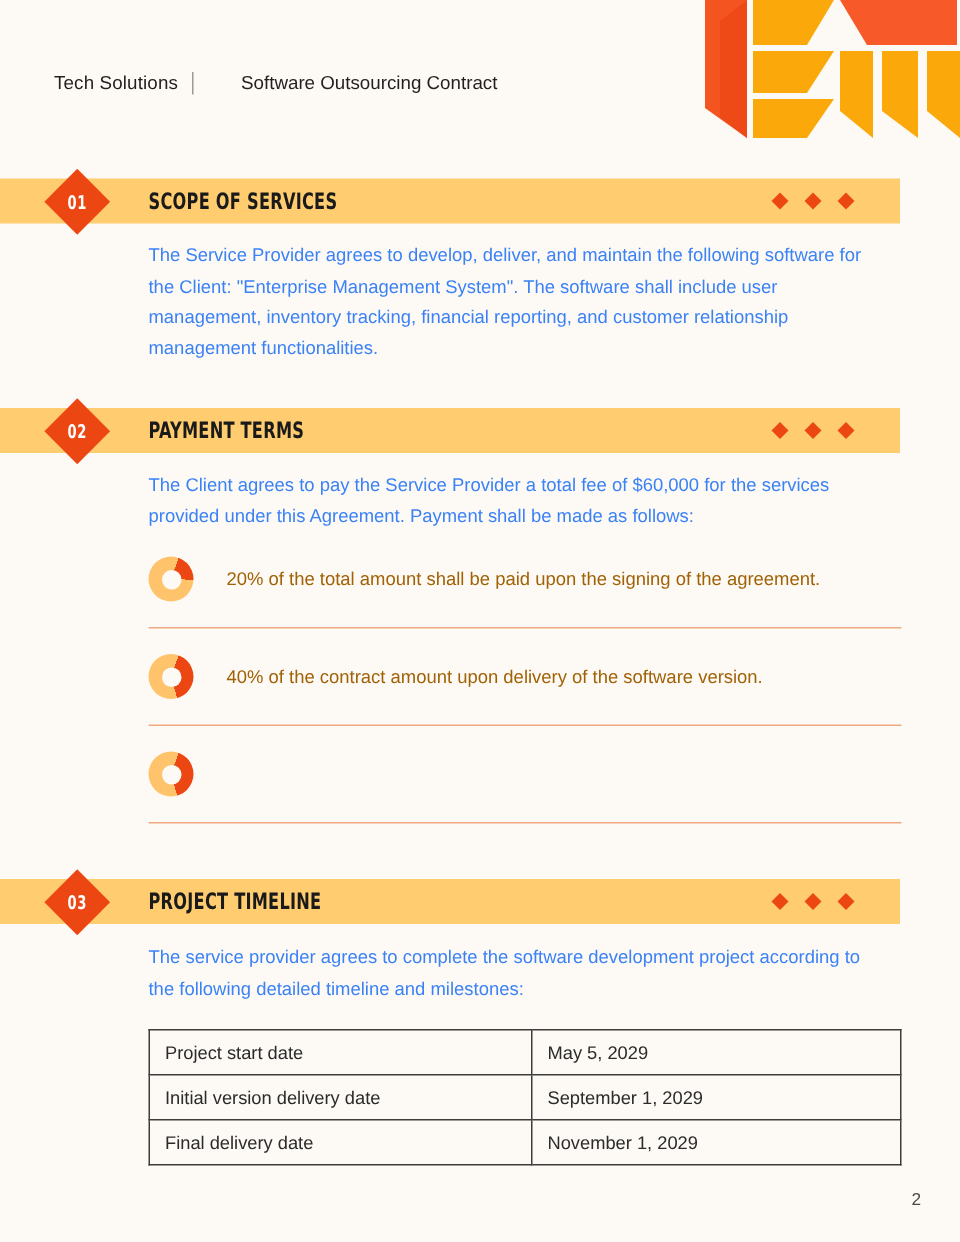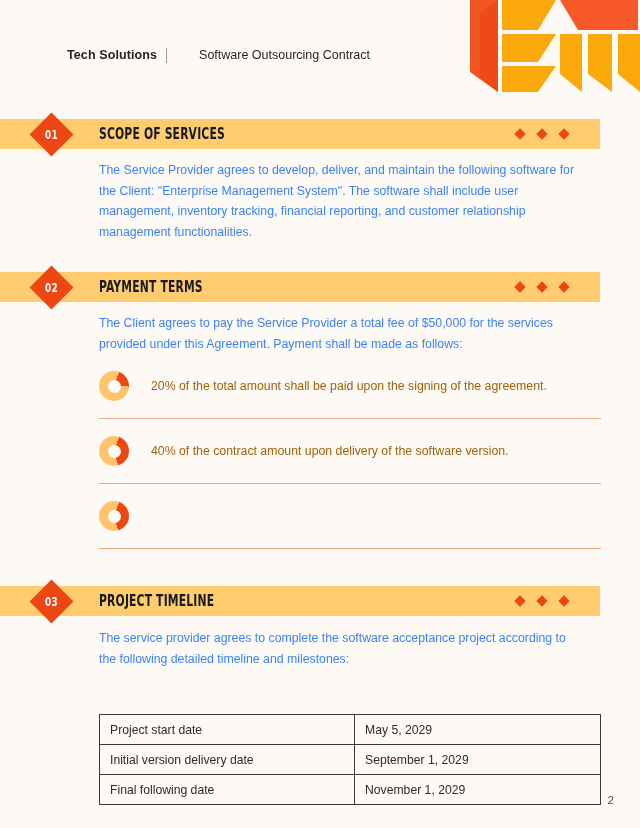--- a/index.html
+++ b/index.html
@@ -30,23 +30,22 @@
     position: absolute;
     top: 48px;
     left: 36px;
     display: flex;
     align-items: center;
     font-size: 12.5px;
     line-height: 1;
     white-space: nowrap;
   }
   .brand-name {
-    font-weight: bold;
+    font-weight: normal;
     letter-spacing: .1px;
-    margin-left: 31px;
   }
   .brand-divider {
     display: inline-block;
     width: 1px;
     height: 15px;
     background: #9a9a96;
     margin: 0 8px 0 9px;
   }
   .doc-subtitle {
     font-weight: normal;
@@ -239,21 +238,21 @@
     <div class="section-badge"></div>
     <div class="section-badge-num">02</div>
     <div class="section-title">Payment Terms</div>
     <div class="bar-diamonds">
       <span class="bar-diamond"></span>
       <span class="bar-diamond"></span>
       <span class="bar-diamond"></span>
     </div>
   </div>
 </div>
-<div class="body-text" style="top:313px;">The Client agrees to pay the Service Provider a total fee of $50,000 for the services provided under this Agreement. Payment shall be made as follows:</div>
+<div class="body-text" style="top:313px;">The Client agrees to pay the Service Provider a total fee of $60,000 for the services provided under this Agreement. Payment shall be made as follows:</div>
 
 <div class="pay-list" style="top:354px;">
   <div class="pay-row">
     <span class="donut" style="background: conic-gradient(from 20deg, rgb(236, 71, 18) 0deg, rgb(236, 71, 18) 72deg, rgb(255, 196, 107) 72deg, rgb(255, 196, 107) 360deg);"></span>
     <span class="pay-label">20% of the total amount shall be paid upon the signing of the agreement.</span>
   </div>
   <div class="pay-row">
     <span class="donut" style="background: conic-gradient(from 20deg, rgb(236, 71, 18) 0deg, rgb(236, 71, 18) 144deg, rgb(255, 196, 107) 144deg, rgb(255, 196, 107) 360deg);"></span>
     <span class="pay-label">40% of the contract amount upon delivery of the software version.</span>
   </div>
@@ -267,32 +266,32 @@
     <div class="section-badge"></div>
     <div class="section-badge-num">03</div>
     <div class="section-title">Project Timeline</div>
     <div class="bar-diamonds">
       <span class="bar-diamond"></span>
       <span class="bar-diamond"></span>
       <span class="bar-diamond"></span>
     </div>
   </div>
 </div>
-<div class="body-text" style="top:628px;">The service provider agrees to complete the software acceptance project according to the following detailed timeline and milestones:</div>
-
-<table class="timeline-table" style="top:714px;padding-left:41px;">
+<div class="body-text" style="top:628px;">The service provider agrees to complete the software development project according to the following detailed timeline and milestones:</div>
+
+<table class="timeline-table" style="top:686px;padding-left:41px;">
   <tbody>
     <tr>
       <td class="col-label">Project start date</td>
       <td>May 5, 2029</td>
     </tr>
     <tr>
       <td class="col-label">Initial version delivery date</td>
       <td>September 1, 2029</td>
     </tr>
     <tr>
-      <td class="col-label">Final following date</td>
+      <td class="col-label">Final delivery date</td>
       <td>November 1, 2029</td>
     </tr>
   </tbody>
 </table>
 
 <div class="page-number">2</div>
 
 </body></html>

